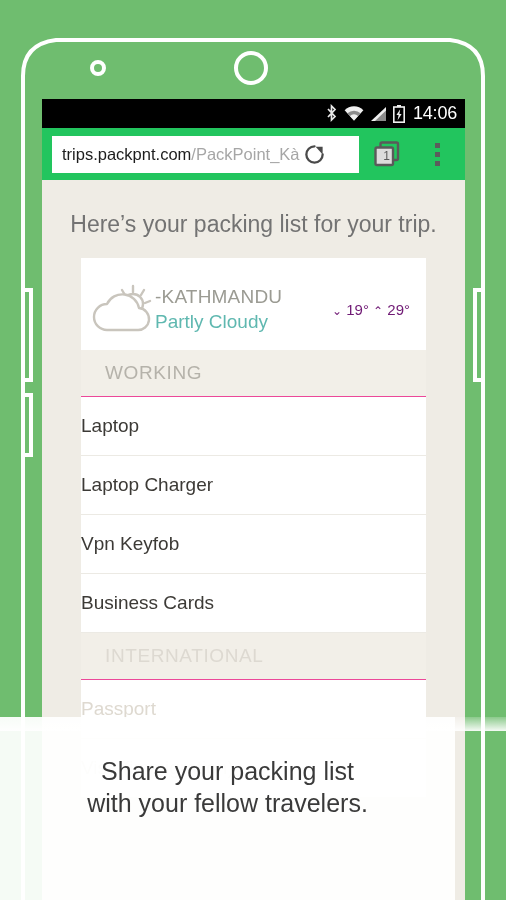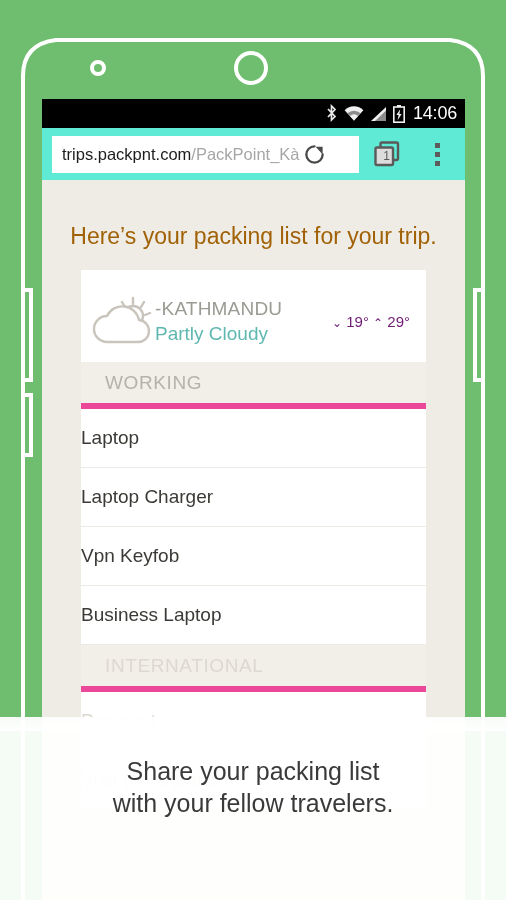--- a/index.html
+++ b/index.html
@@ -55,21 +55,21 @@
     font-size: 18px;
     font-family: "Liberation Sans", sans-serif;
     letter-spacing: -0.2px;
     padding-left: 2px;
   }
 
   
   .browser-bar {
     position: relative;
     height: 52px;
-    background: #5eead4;
+    background: #22c55e;
     display: flex;
     align-items: center;
     padding: 0 6px 0 10px;
     gap: 0px;
   }
   .omnibox {
     flex: 1 1 auto;
     height: 37px;
     background: #ffffff;
     display: flex;
@@ -124,22 +124,22 @@
     position: relative;
     background: #efece5;
     height: 720px;
     padding: 0;
   }
 
   .page-heading {
     text-align: center;
     font-size: 23px;
     line-height: 32px;
-    color: #a16207;
-    padding: 40px 28px 18px 28px;
+    color: #737373;
+    padding: 28px 28px 18px 28px;
     font-family: "Liberation Sans", sans-serif;
     font-weight: 400;
   }
 
   
   .weather-card {
     margin: 0 39px;
     background: #ffffff;
     height: 92px;
     display: flex;
@@ -195,40 +195,40 @@
   }
   .sec-header {
     background: #f2efe8;
     height: 47px;
     display: flex;
     align-items: center;
     padding-left: 24px;
     font-size: 19px;
     letter-spacing: 0.6px;
     color: #b5b2aa;
-    border-bottom: 6px solid #ec4899;
+    border-bottom: 1px solid #ec4899;
   }
   .list-item {
     background: #ffffff;
     height: 59px;
     display: flex;
     align-items: center;
     font-size: 19px;
     color: #3c3a36;
     border-bottom: 1px solid #eceae4;
   }
   .list-item.faded { color: #ded9d0; }
   .sec-header.faded { color: #ddd9d1; }
 
   
   .caption-overlay {
     position: absolute;
     left: 0;
     top: 717px;
-    width: 506px;
+    width: 455px;
     height: 183px;
     background: rgba(255,255,255,0.93);
     display: flex;
     align-items: flex-start;
     justify-content: center;
     padding-top: 38px;
     z-index: 40;
   }
   .caption-text {
     text-align: center;
@@ -347,21 +347,21 @@
         </div>
       </div>
 
       <div class="list-wrap">
 
         <div class="sec-header">WORKING</div>
 
         <div class="list-item">Laptop</div>
         <div class="list-item">Laptop Charger</div>
         <div class="list-item">Vpn Keyfob</div>
-        <div class="list-item">Business Laptop</div>
+        <div class="list-item">Business Cards</div>
 
         <div class="sec-header faded">INTERNATIONAL</div>
 
         <div class="list-item faded">Passport</div>
         <div class="list-item faded">Visa (immigration)</div>
       </div>
 
     </div>
   </div>
 

